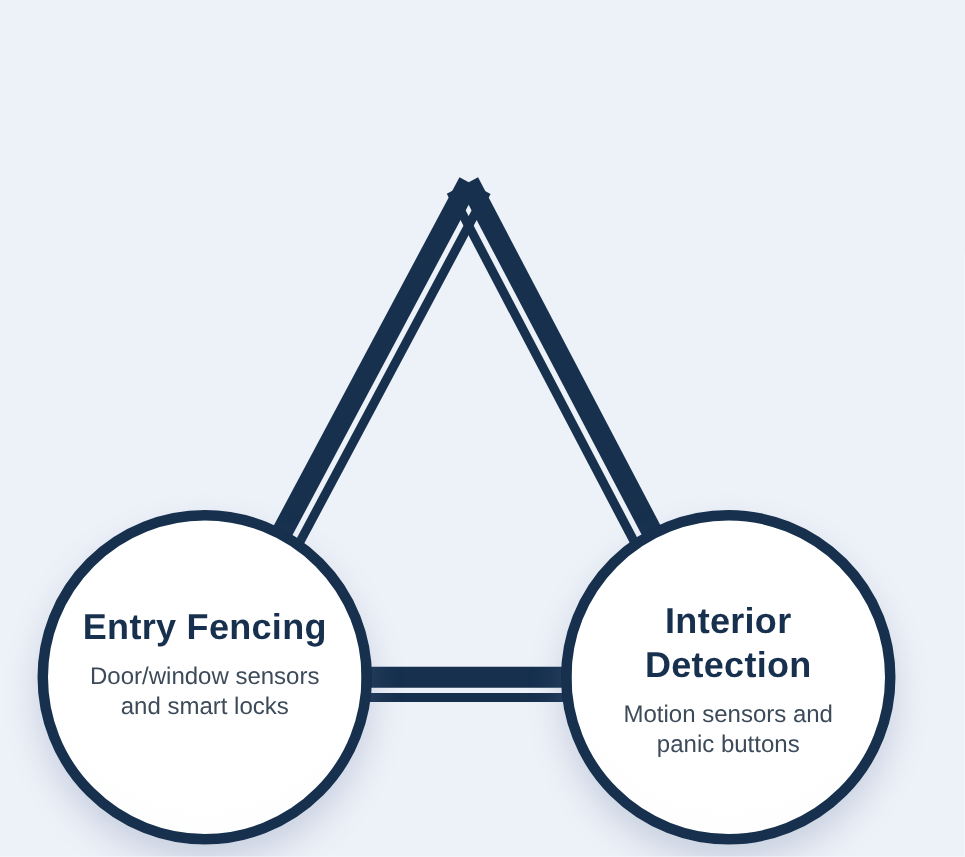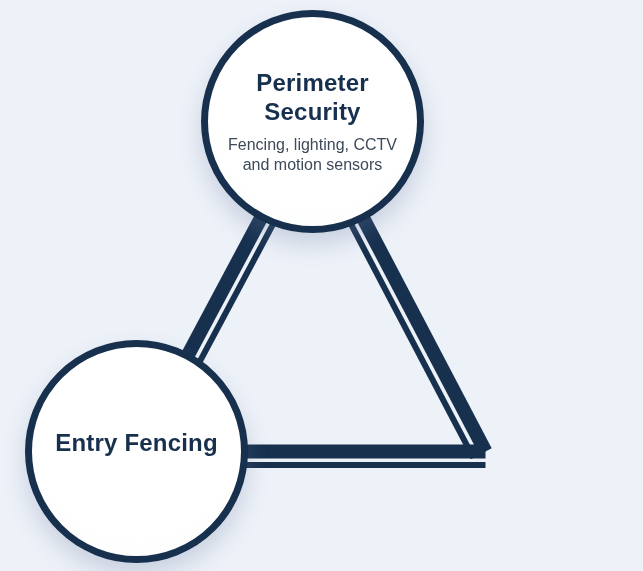--- a/index.html
+++ b/index.html
@@ -78,27 +78,28 @@
       <line class="thick" x1="312.5" y1="121.5" x2="485.5" y2="451.5"></line>
       <line class="thin" x1="300.5" y1="127.8" x2="473.5" y2="457.8"></line>
     </g>
 
     <g>
       <line class="thick" x1="136.5" y1="451.5" x2="485.5" y2="451.5"></line>
       <line class="thin" x1="136.5" y1="465" x2="485.5" y2="465"></line>
     </g>
   </svg>
 
-  <div class="node node-top">
-    <div class="node-content">
-      <div class="node-title">Perimeter Security</div>
-      <div class="node-subtitle">Fencing, lighting, CCTV and motion sensors</div>
-    </div>
-  </div>
 
   <div class="node node-left">
     <div class="node-content">
       <div class="node-title">Entry Fencing</div>
+      <div class="node-subtitle">Door/window sensors and smart locks</div>
     </div>
   </div>
 
+  <div class="node node-right">
+    <div class="node-content">
+      <div class="node-title">Interior Detection</div>
+      <div class="node-subtitle">Motion sensors and panic buttons</div>
+    </div>
+  </div>
 
 </div>
 
 </body></html>

